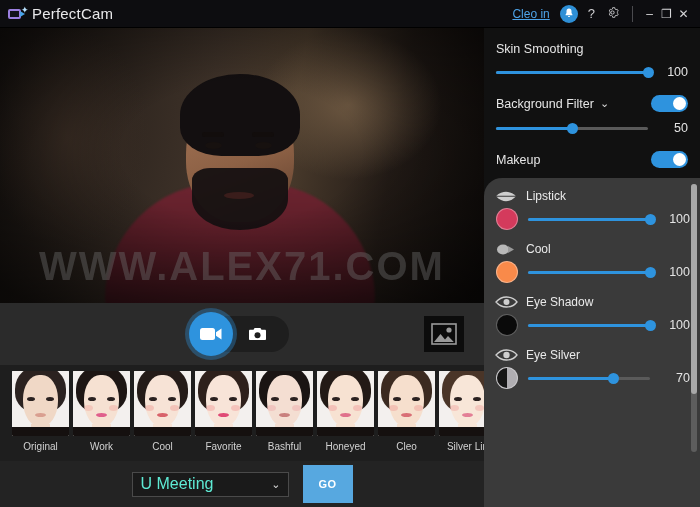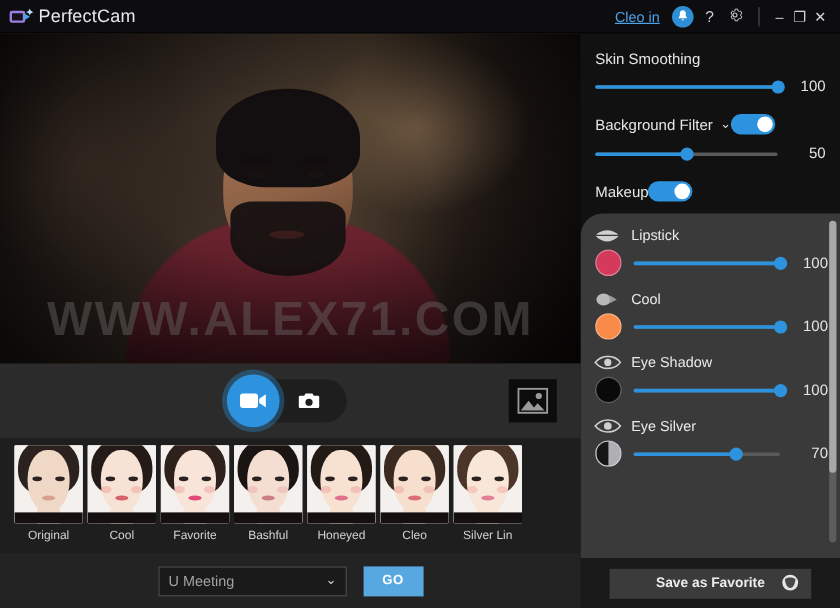--- a/index.html
+++ b/index.html
@@ -298,28 +298,28 @@
   }
   .select-wrap {
     position: relative;
     width: 157px; height: 25px;
     background: #1a1a1a;
     border: 1px solid #4a4a4a;
     display: flex; align-items: center;
     padding: 0 8px;
     cursor: pointer;
   }
-  .select-wrap .val { color: #a3a3a3; font-size: 12px; }
+  .select-wrap .val { color: #5eead4; font-size: 16px; }
   .select-wrap .chev {
     position: absolute; right: 7px; top: 6px;
     color: #d9d9d9; font-size: 11px; line-height: 1;
   }
   .go-btn {
     margin-left: 14px;
-    width: 50px; height: 25px;
+    width: 50px; height: 38px;
     background: #57a8e0;
     color: #fff;
     font-size: 11px;
     font-weight: bold;
     letter-spacing: .5px;
     display: flex; align-items: center; justify-content: center;
     cursor: pointer;
     border: none;
   }
 
@@ -337,20 +337,21 @@
     font-size: 12.5px;
     display: flex;
     align-items: center;
   }
   .row-label .chev-small {
     margin-left: 6px; font-size: 11px; color: #dcdcdc;
   }
   .row-head {
     display: flex;
     align-items: center;
+    justify-content: space-between;
   }
   .toggle {
     width: 37px; height: 17px;
     background: #2e93de;
     border-radius: 9px;
     position: relative;
     cursor: pointer;
   }
   .toggle .knob {
     position: absolute; right: 2px; top: 2px;
@@ -562,20 +563,35 @@
               <div class="f-eye r" style="background: rgb(42, 33, 32);"></div>
             <div class="f-lip" style="background: rgb(217, 159, 144);"></div>
             <div class="f-neck" style="background: rgb(240, 216, 198);"></div>
             <div class="f-shoulder"></div>
           </div>
           <div class="label">Original</div>
         </div>
         <div class="preset">
           <div class="face">
             <div class="f-bg"></div>
+            <div class="f-hair" style="background: rgb(29, 22, 20);"></div>
+            <div class="f-face" style="background: rgb(246, 225, 210);"></div>
+            <div class="f-blush l" style="background: rgb(242, 179, 168);"></div>
+              <div class="f-blush r" style="background: rgb(242, 179, 168);"></div>
+            <div class="f-eye l" style="background: rgb(42, 33, 32);"></div>
+              <div class="f-eye r" style="background: rgb(42, 33, 32);"></div>
+            <div class="f-lip" style="background: rgb(224, 95, 140);"></div>
+            <div class="f-neck" style="background: rgb(246, 225, 210);"></div>
+            <div class="f-shoulder"></div>
+          </div>
+          <div class="label">Work</div>
+        </div>
+        <div class="preset">
+          <div class="face">
+            <div class="f-bg"></div>
             <div class="f-hair" style="background: rgb(36, 27, 24);"></div>
             <div class="f-face" style="background: rgb(247, 227, 214);"></div>
             <div class="f-blush l" style="background: rgb(240, 169, 160);"></div>
               <div class="f-blush r" style="background: rgb(240, 169, 160);"></div>
             <div class="f-eye l" style="background: rgb(42, 33, 32);"></div>
               <div class="f-eye r" style="background: rgb(42, 33, 32);"></div>
             <div class="f-lip" style="background: rgb(216, 98, 106);"></div>
             <div class="f-neck" style="background: rgb(247, 227, 214);"></div>
             <div class="f-shoulder"></div>
           </div>
@@ -792,26 +808,15 @@
             <div class="val-num">70</div>
           </div>
         </div>
 
 
         <div class="scrollbar">
           <div class="sb-thumb"></div>
         </div>
       </div>
 
-      <div class="fav-bar">
-        <button class="fav-btn">
-          <span>Save as Favorite</span>
-          <span class="fav-icon">
-            <svg width="15" height="15" viewBox="0 0 17 17" aria-hidden="true">
-              <circle cx="8.5" cy="8.5" r="7.5" fill="#e6e6e6"></circle>
-              <path d="M3.5 5.5c1.6-2.3 8.4-2.3 10 0-.6 5-2.6 8-5 8s-4.4-3-5-8z" fill="#4a4a4a"></path>
-            </svg>
-          </span>
-        </button>
-      </div>
     </div>
   </div>
 </div>
 
 </body></html>

